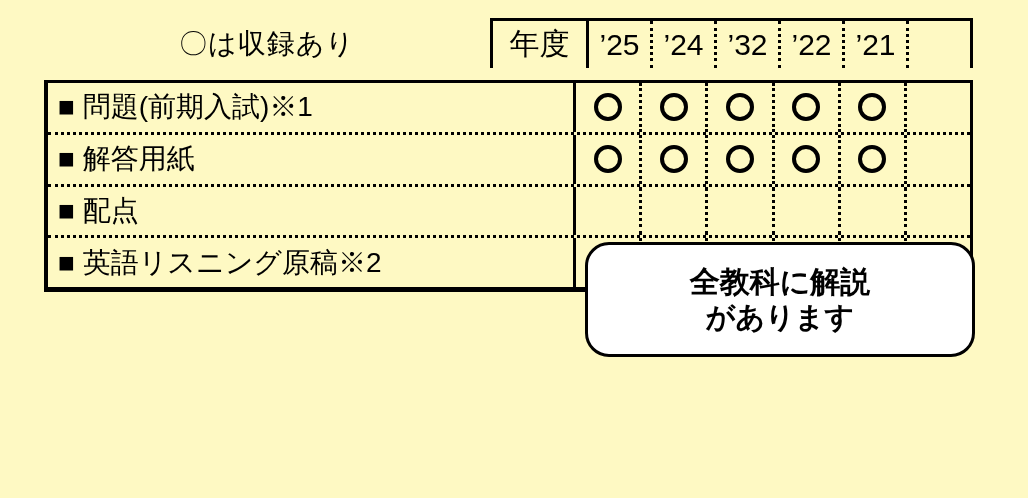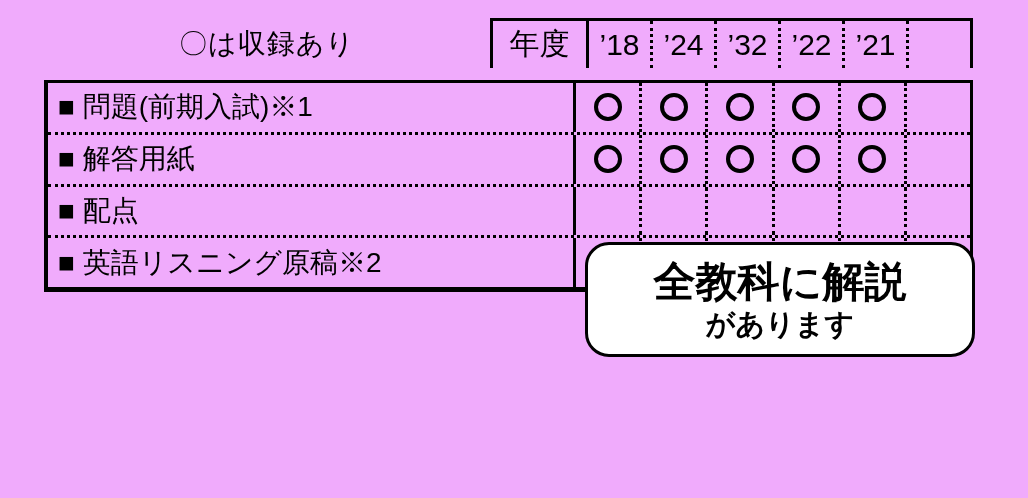--- a/index.html
+++ b/index.html
@@ -1,20 +1,20 @@
 <!DOCTYPE html>
 <html><head>
 <meta charset="utf-8">
 <style>
   html, body { margin: 0; padding: 0; background: #ffffff; }
   #stage {
     position: relative;
     width: 1028px;
     height: 498px;
-    background: #f0abfc;
+    background: #fef9c3;
     color: #000000;
     font-family: "Liberation Sans", sans-serif;
     overflow: hidden;
   }
 
   
   .caption {
     position: absolute;
     left: 44px; top: 25px; width: 446px;
     text-align: center;
@@ -87,21 +87,21 @@
   .callout {
     position: absolute;
     left: 585px; top: 242px; width: 390px; height: 115px;
     box-sizing: border-box;
     border: 3px solid #000;
     border-radius: 24px;
     display: flex; flex-direction: column;
     align-items: center; justify-content: center;
     background: #ffffff;
   }
-  .callout-line1 { font-size: 42px; font-weight: bold; line-height: 1.2; white-space: nowrap; }
+  .callout-line1 { font-size: 30px; font-weight: bold; line-height: 1.2; white-space: nowrap; }
   .callout-line2 { font-size: 29px; font-weight: bold; line-height: 1.2; white-space: nowrap; }
 
   
   .notes {
     position: absolute;
     left: 26px; top: 330px;
     font-size: 25px;
     line-height: 33.5px;
     white-space: nowrap;
   }
@@ -109,21 +109,21 @@
 </head>
 <body>
 
 <div id="stage">
 
   <div class="caption">〇は収録あり</div>
 
   <div class="year-header">
     <div class="corner-cell">年度</div>
 
-  <div class="year-head">’18</div>
+  <div class="year-head">’25</div>
       <div class="year-head">’24</div>
       <div class="year-head">’32</div>
       <div class="year-head">’22</div>
       <div class="year-head">’21</div>
       <div class="year-head"></div>
     </div>
 
   <div class="table-body" id="table-body">
 
   <div class="body-row">

